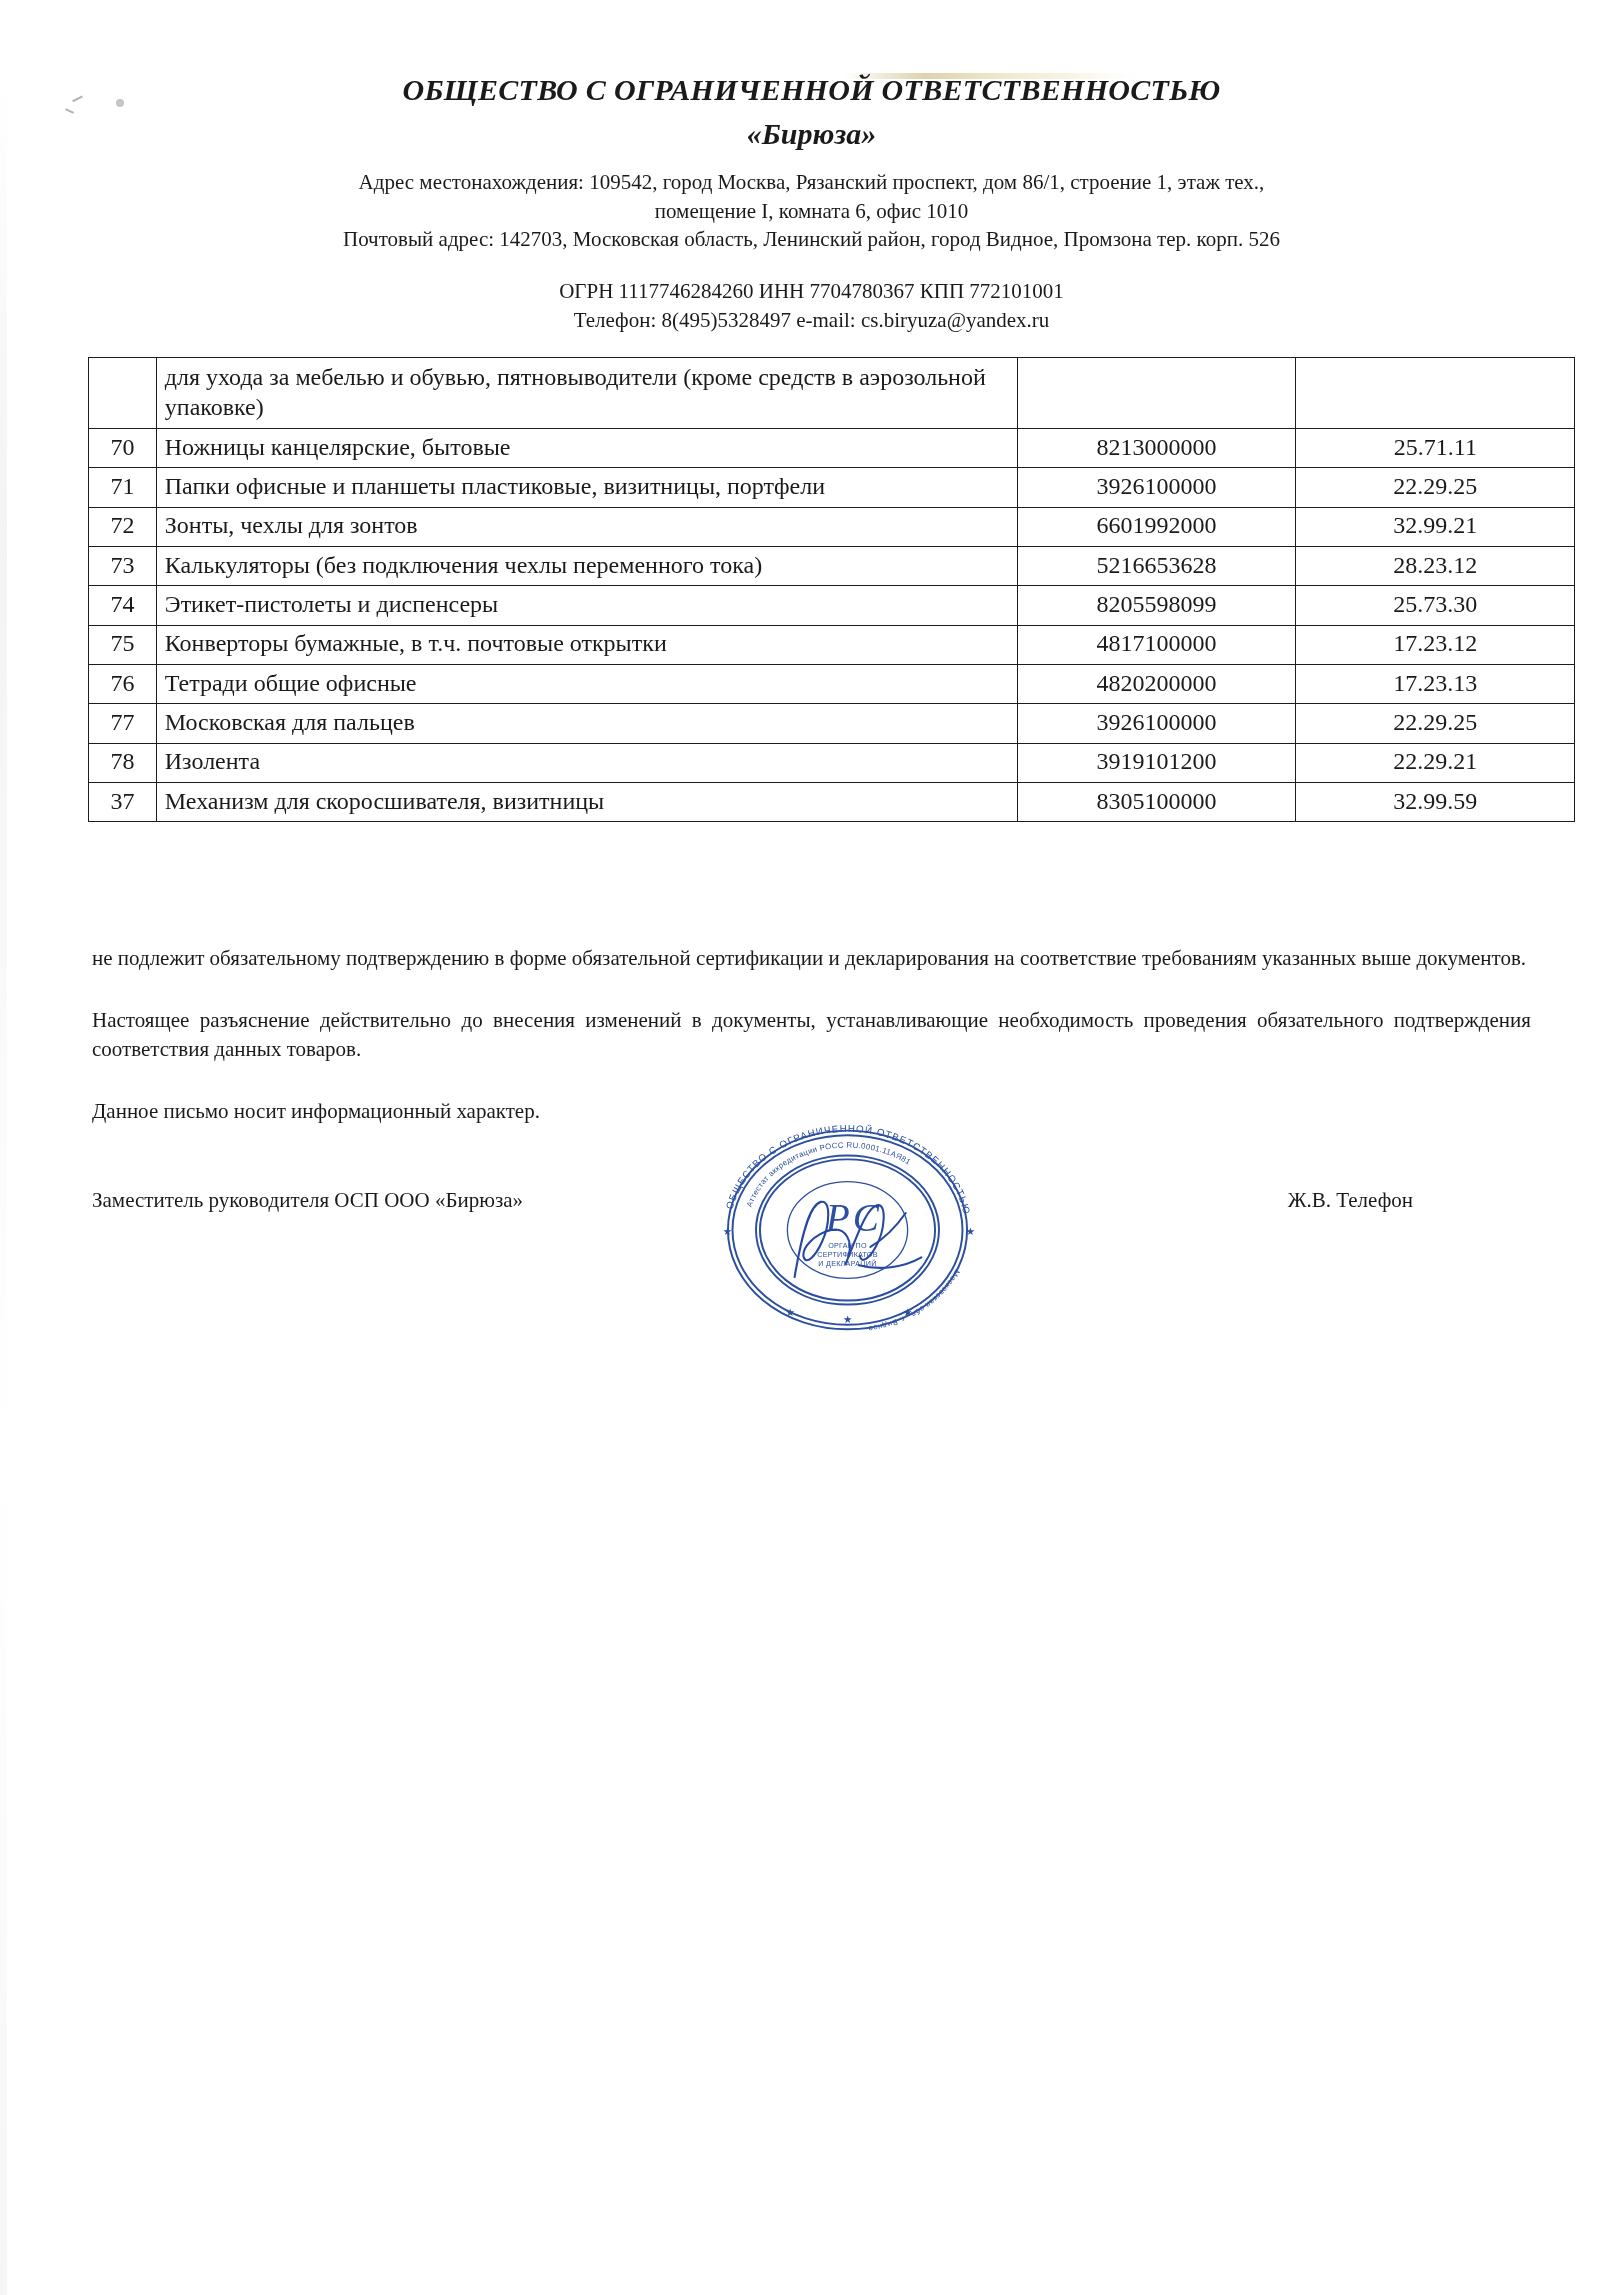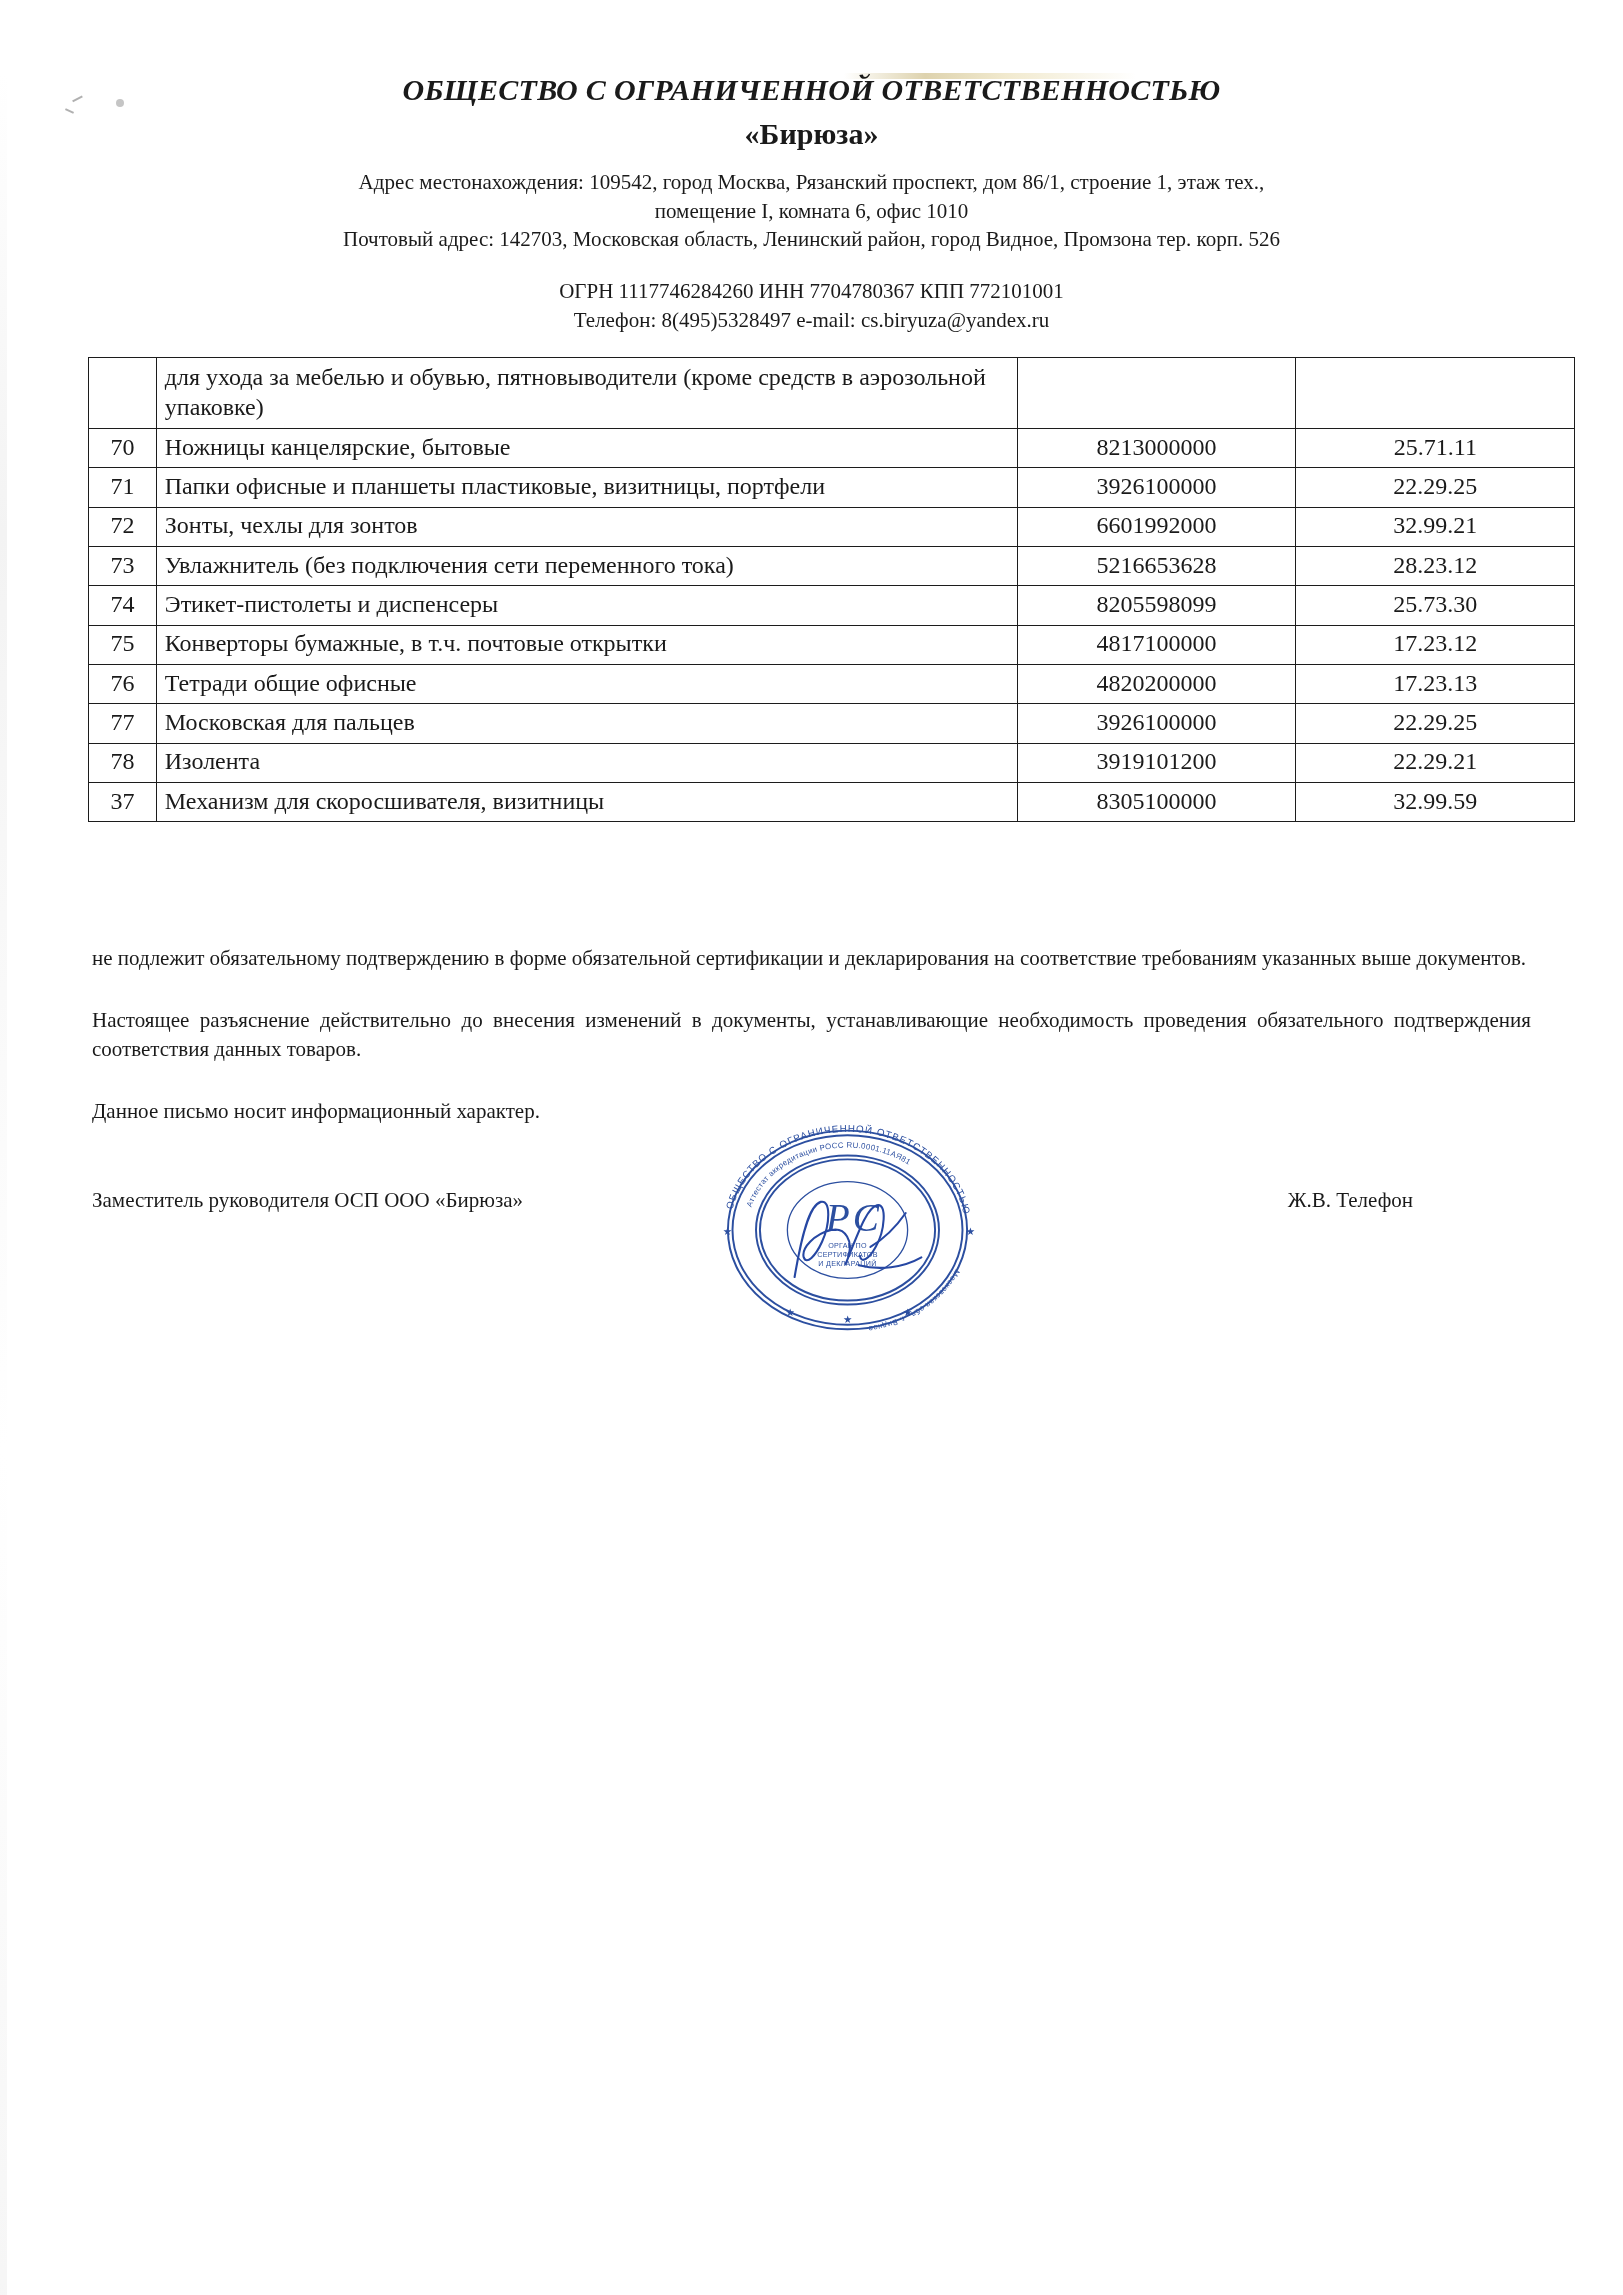--- a/index.html
+++ b/index.html
@@ -51,20 +51,21 @@
     font-weight: bold;
     font-style: italic;
     font-size: 30px;
     letter-spacing: 0.3px;
     margin-top: 73px;
     line-height: 1.12;
   }
   .org-name {
     text-align: center;
     font-weight: bold;
+    font-style: italic;
     font-size: 30px;
     margin-top: 10.5px;
   }
   .addr-block {
     text-align: center;
     font-size: 21px;
     line-height: 1.36;
     margin-top: 17px;
   }
   .addr-line { display: block; }
@@ -180,21 +181,21 @@
           <td class="c-okpd">22.29.25</td>
         </tr>
         <tr>
           <td class="c-num">72</td>
           <td class="c-name">Зонты, чехлы для зонтов</td>
           <td class="c-code">6601992000</td>
           <td class="c-okpd">32.99.21</td>
         </tr>
         <tr>
           <td class="c-num">73</td>
-          <td class="c-name">Увлажнитель (без подключения сети переменного тока)</td>
+          <td class="c-name">Калькуляторы (без подключения чехлы переменного тока)</td>
           <td class="c-code">5216653628</td>
           <td class="c-okpd">28.23.12</td>
         </tr>
         <tr>
           <td class="c-num">74</td>
           <td class="c-name">Этикет-пистолеты и диспенсеры</td>
           <td class="c-code">8205598099</td>
           <td class="c-okpd">25.73.30</td>
         </tr>
         <tr>

